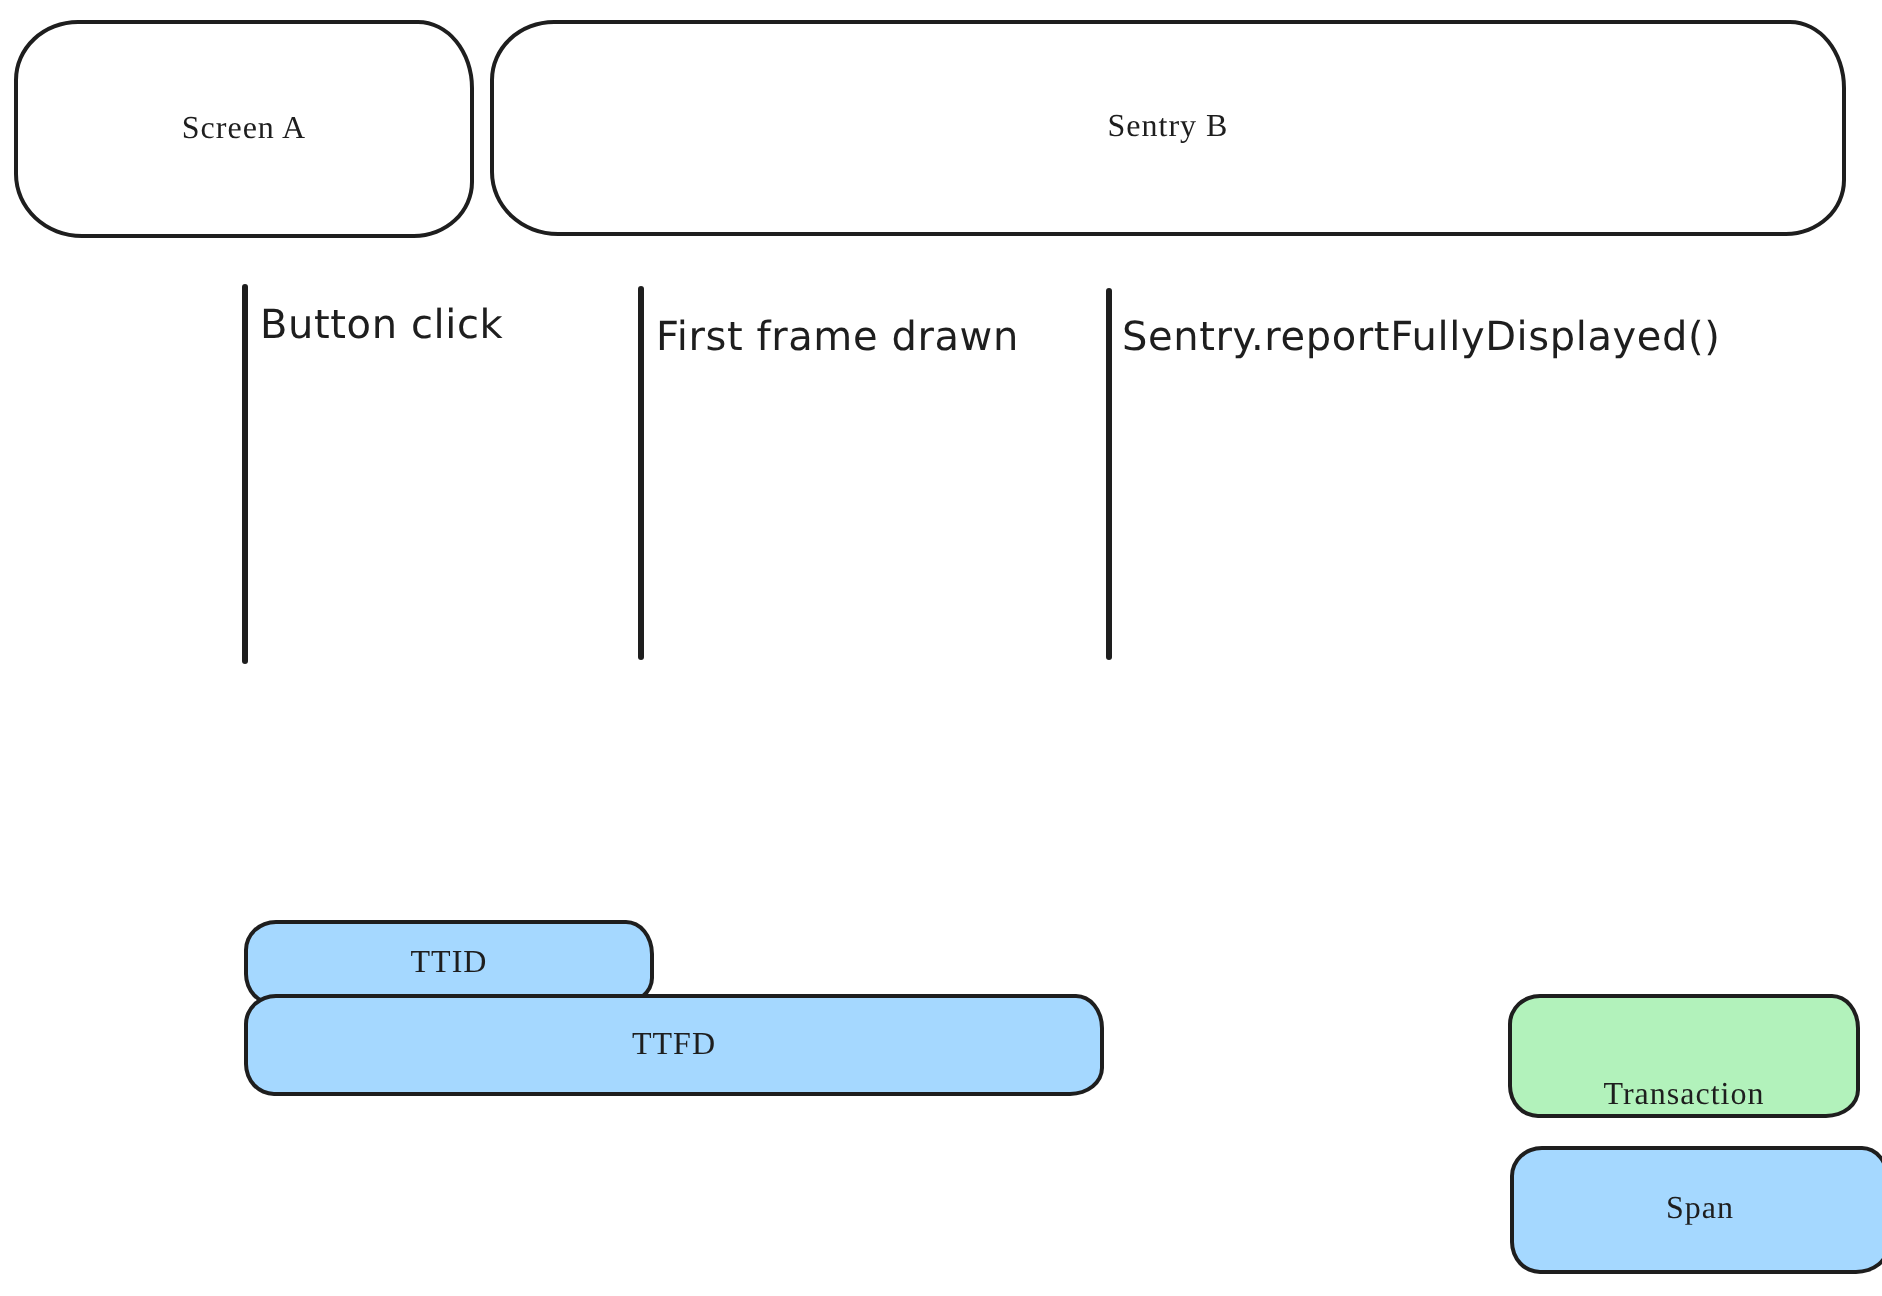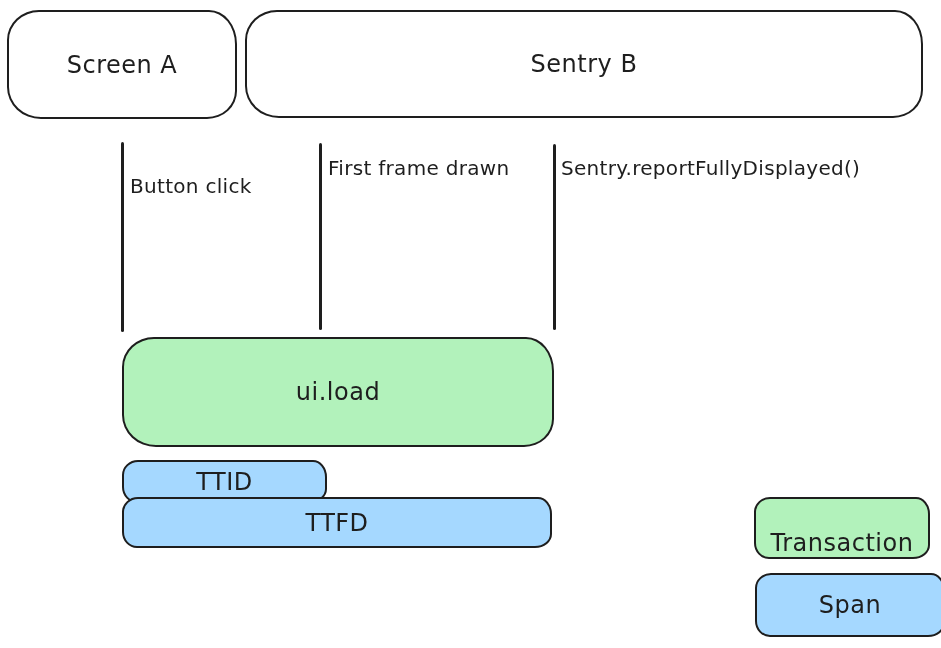--- a/index.html
+++ b/index.html
@@ -16,24 +16,25 @@
     color: #1e1e1e;
     overflow: hidden;
   }
   .shape {
     position: absolute;
     box-sizing: border-box;
     border: 2.5px solid #1e1e1e;
     display: flex;
     align-items: center;
     justify-content: center;
-    font-size: 24px;
+    font-size: 16px;
     letter-spacing: 0.5px;
     color: #1e1e1e;
     background: #ffffff;
+    font-family: Liberation Serif, serif;
   }
   
   .rounded-lg { border-radius: 32px 28px 30px 34px / 30px 34px 28px 32px; }
   .rounded-sm { border-radius: 16px 14px 17px 15px / 15px 17px 14px 16px; }
 
   .screen-a  { left: 7px;   top: 10px;  width: 230px; height: 109px; }
   .screen-b  { left: 245px; top: 10px;  width: 678px; height: 108px; }
 
   .vline {
     position: absolute;
@@ -45,21 +46,21 @@
   .vline-2 { left: 319px; top: 143px; height: 187px; }
   .vline-3 { left: 553px; top: 144px; height: 186px; }
 
   .marker-label {
     position: absolute;
     font-size: 20px;
     letter-spacing: 0.3px;
     white-space: nowrap;
     color: #1e1e1e;
   }
-  .marker-label-1 { left: 130px; top: 150px; margin-top: 24px; }
+  .marker-label-1 { left: 130px; top: 150px; }
   .marker-label-2 { left: 328px; top: 156px; }
   .marker-label-3 { left: 561px; top: 156px; }
 
   .fill-green { background: #b2f2bb; }
   .fill-blue  { background: #a5d8ff; }
 
   .bar-uiload { left: 122px; top: 337px; width: 432px; height: 110px; }
   .bar-ttid   { left: 122px; top: 460px; width: 205px; height: 43px; }
   .bar-ttfd   { left: 122px; top: 497px; width: 430px; height: 51px; }
 
@@ -79,23 +80,20 @@
   </div>
 
   <div class="vline vline-1"></div>
   <div class="vline vline-2"></div>
   <div class="vline vline-3"></div>
 
   <div class="marker-label marker-label-1">Button click</div>
   <div class="marker-label marker-label-2">First frame drawn</div>
   <div class="marker-label marker-label-3">Sentry.reportFullyDisplayed()</div>
 
-  <div class="shape rounded-lg fill-green bar-uiload">
-    <span>ui.load</span>
-  </div>
   <div class="shape rounded-sm fill-blue bar-ttid">
     <span>TTID</span>
   </div>
   <div class="shape rounded-sm fill-blue bar-ttfd">
     <span>TTFD</span>
   </div>
 
   <div class="shape rounded-sm fill-green legend-transaction">
     <span>Transaction</span>
   </div>

